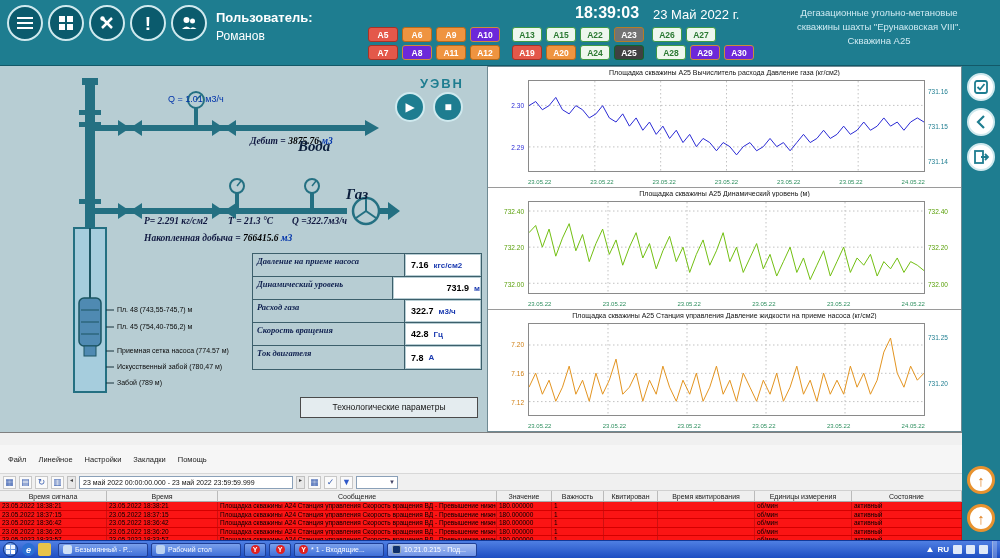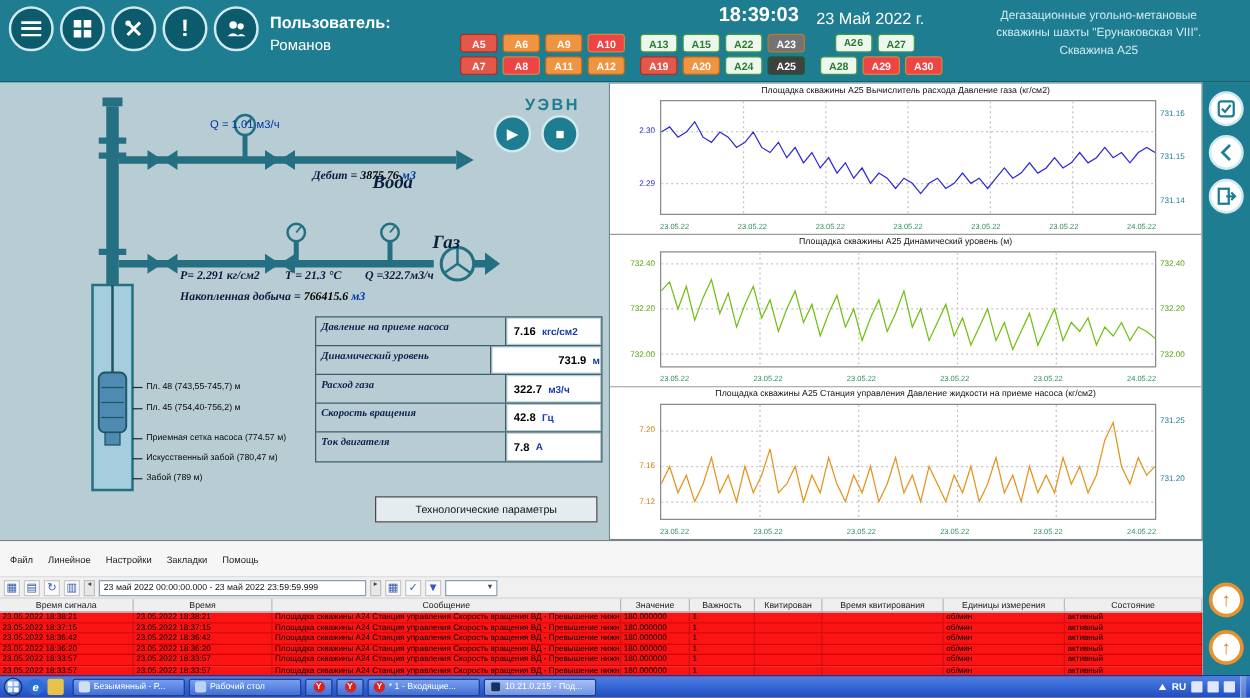--- a/index.html
+++ b/index.html
@@ -19,21 +19,21 @@
   #user-label { font-size:13px; font-weight:bold; }
   #user-name  { font-size:12px; margin-top:4px; }
   #hdr-time { position:absolute; left:575px; top:4px; color:#fff; font-size:16px; font-weight:bold; }
   #hdr-date { position:absolute; left:653px; top:7px; color:#fff; font-size:13px; }
   #hdr-title { position:absolute; right:4px; top:6px; width:234px; text-align:center; color:#cfeaf2; font-size:9.5px; line-height:1.45; }
   #wells { position:absolute; left:368px; top:27px; }
   .wells-row { display:flex; gap:4px; margin-bottom:3px; }
   .well { width:30px; height:15px; border-radius:3px; font-size:8.5px; font-weight:bold; text-align:center; line-height:14px; border:1px solid; cursor:pointer; }
   .w-red      { background:#e4584a; border-color:#a83226; color:#fff; }
   .w-orange   { background:#ef9440; border-color:#b86a1a; color:#fff; }
-  .w-orange-l { background:#ef4444; border-color:#cf8a3a; color:#fff; }
+  .w-orange-l { background:#6d28d9; border-color:#cf8a3a; color:#fff; }
   .w-tan      { background:#737373; border-color:#b67c27; color:#fff; }
   .w-green    { background:#eef7ee; border-color:#3f9a46; color:#2c7a33; }
   .w-green-s  { background:#404040; border-color:#11642d; color:#fff; }
   
   #left-panel { position:absolute; top:66px; left:0; width:487px; height:366px; background:#b7cdd3; }
   #left-panel .txt { position:absolute; white-space:nowrap; }
   #uevn { left:420px; top:10px; color:#1e7d90; font-weight:bold; font-size:13px; letter-spacing:2px; }
   .circle-btn { position:absolute; width:30px; height:30px; border-radius:50%; background:#1e7d90; border:2px solid #cfe9ee;
                 color:#fff; display:flex; align-items:center; justify-content:center; font-size:12px; cursor:pointer; }
   #btn-play { left:395px; top:26px; }
@@ -75,21 +75,21 @@
   .xaxis { position:absolute; left:40px; right:36px; bottom:2px; display:flex; justify-content:space-between; font-size:6px; }
   
   #right-strip { position:absolute; top:66px; right:0; width:38px; height:474px; background:#1e7d90; }
   .strip-btn { width:28px; height:28px; border-radius:50%; background:#fff; border:2px solid #cfe9ee; margin:7px auto 0;
                display:flex; align-items:center; justify-content:center; cursor:pointer; }
   .orange-btn { position:absolute; left:5px; width:28px; height:28px; border-radius:50%; background:#fff; border:3px solid #e8922f;
                 color:#e07f1f; font-size:15px; font-weight:bold; display:flex; align-items:center; justify-content:center; cursor:pointer; }
   #orange-up-1 { top:400px; } #orange-up-2 { top:438px; }
   
   #log { position:absolute; top:432px; left:0; width:962px; height:108px; background:#f0f0f0; border-top:1px solid #808080; }
-  #log-menu { height:29px; display:flex; gap:2px; align-items:center; background:#f6f6f6; border-bottom:1px solid #d8d8d8; padding-left:3px; }
+  #log-menu { height:29px; display:flex; gap:2px; align-items:center; background:#f6f6f6; border-bottom:1px solid #d8d8d8; padding-left:3px;margin-top:12px; }
   .menu-item { font-size:7.5px; color:#222; padding:0 5px; cursor:pointer; }
   #log-toolbar { height:17px; display:flex; align-items:center; gap:3px; padding-left:3px; background:#f0f0f0; border-bottom:1px solid #d0d0d0; }
   .tb-icon { width:13px; height:13px; border:1px solid #c8c8c8; background:#fafafa; color:#3a5fb0; font-size:9px; line-height:11px; text-align:center; cursor:pointer; }
   #date-box { width:214px; height:13px; background:#fff; border:1px solid #8aa0b8; font-size:7px; line-height:11px; padding-left:3px; color:#111; white-space:nowrap; overflow:hidden; }
   .spin { width:9px; height:13px; border:1px solid #c0c0c0; background:#e8e8e8; font-size:6px; line-height:6px; text-align:center; color:#444; cursor:pointer; }
   .funnel { color:#2f58c8; font-size:9px; }
   #filter-dd { width:42px; height:13px; background:#fff; border:1px solid #8aa0b8; font-size:7px; color:#555; display:flex; align-items:center; justify-content:flex-end; padding-right:2px; cursor:pointer; }
   #log-header { height:11px; display:grid; grid-template-columns:107px 111px 279px 55px 52px 54px 97px 97px 1fr; background:#efefef; border-bottom:1px solid #aaa; }
   .log-hcell { font-size:7px; color:#222; text-align:center; border-right:1px solid #bbb; overflow:hidden; white-space:nowrap; line-height:11px; }
   #log-rows { height:68px; overflow:hidden; }
@@ -158,21 +158,21 @@
   <div id="wells">
     <div class="wells-row" id="wells-row1">
         <div class="well w-red">A5</div>
         <div class="well w-orange">A6</div>
         <div class="well w-orange">A9</div>
         <div class="well w-orange-l">A10</div>
         <div class="well w-green" style="margin-left: 8px;">A13</div>
         <div class="well w-green">A15</div>
         <div class="well w-green">A22</div>
         <div class="well w-tan">A23</div>
-        <div class="well w-green" style="margin-left: 20px; font-family: Liberation Mono, monospace;">A26</div>
+        <div class="well w-green" style="margin-left: 4px;">A26</div>
         <div class="well w-green">A27</div>
       </div>
     <div class="wells-row" id="wells-row2">
         <div class="well w-red">A7</div>
         <div class="well w-orange-l">A8</div>
         <div class="well w-orange">A11</div>
         <div class="well w-orange">A12</div>
         <div class="well w-red" style="margin-left: 8px;">A19</div>
         <div class="well w-orange">A20</div>
         <div class="well w-green">A24</div>

